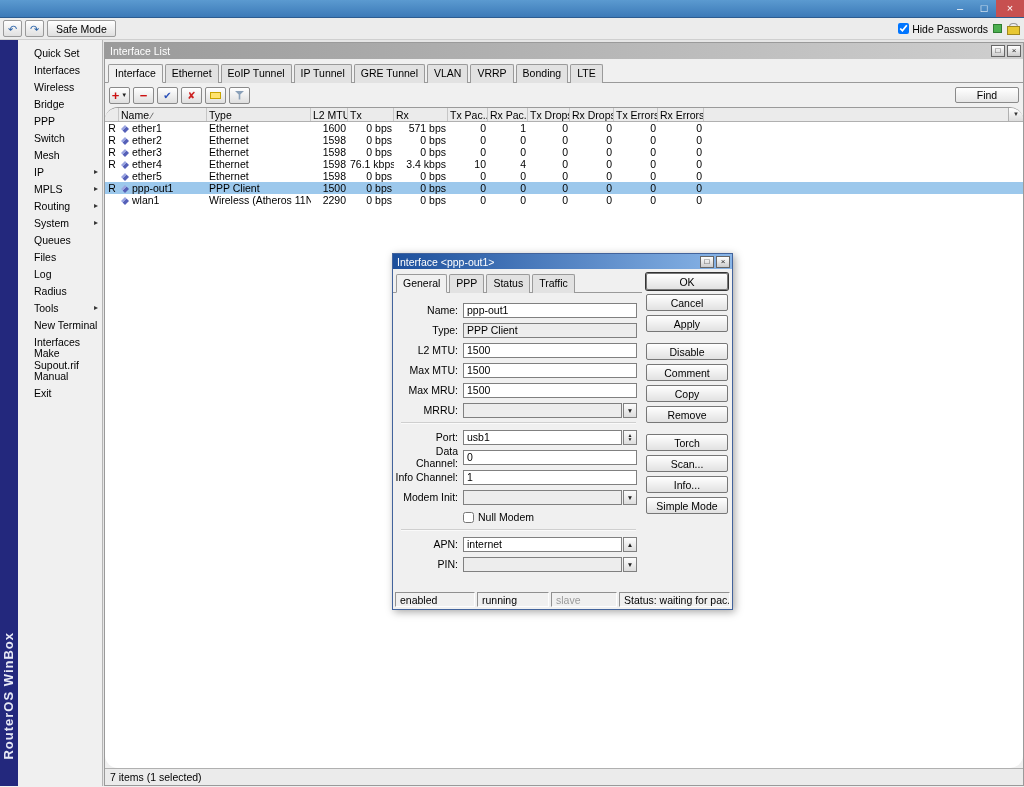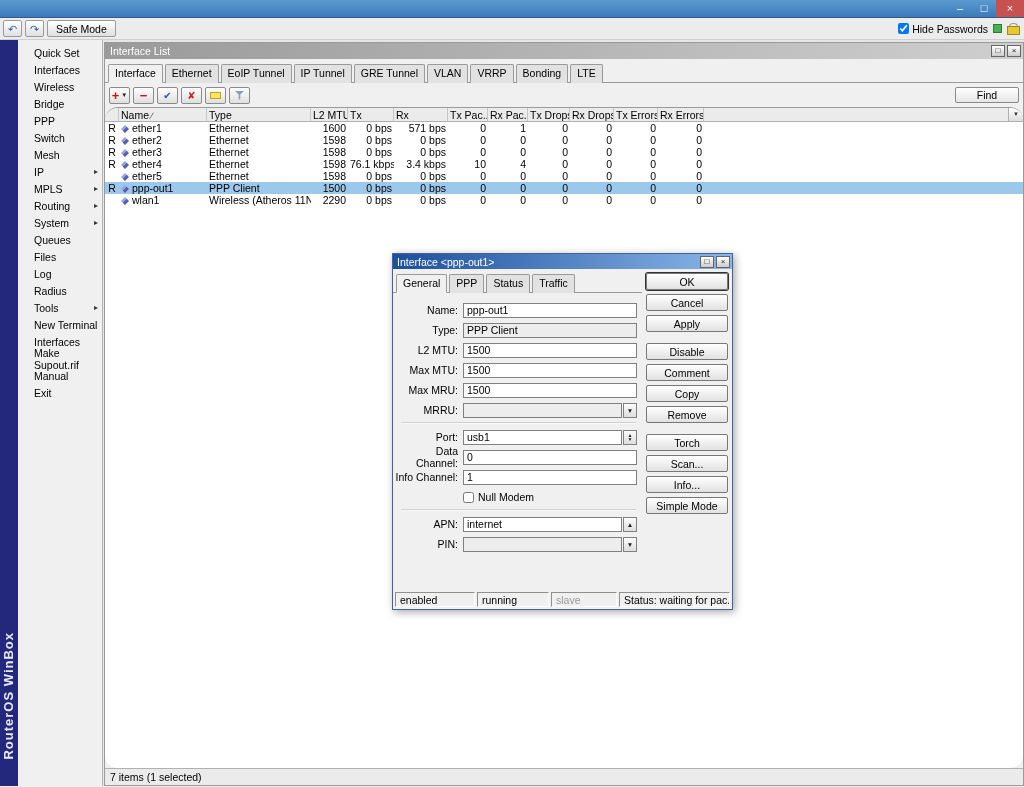--- a/index.html
+++ b/index.html
@@ -471,20 +471,29 @@
                   <input class="fin" value="0" style="">
                 </div>
             </div>
             <div class="frow">
               <span class="flabel">Info Channel:</span>
               <div class="ictl">
                   <input class="fin" value="1" style="">
                 </div>
             </div>
             <div class="frow">
+              <span class="flabel">Modem Init:</span>
+              <div class="ictl">
+                <input class="fin dis" value="" style="">
+                <button class="dd">
+                    <span>▼</span>
+                  </button>
+              </div>
+            </div>
+            <div class="frow">
               <span class="flabel"></span>
               <div class="ictl chk">
                 <input type="checkbox" style="">
                 <span>Null Modem</span>
               </div>
             </div>
 
             <div class="sep"></div>
 
             <div class="frow">

